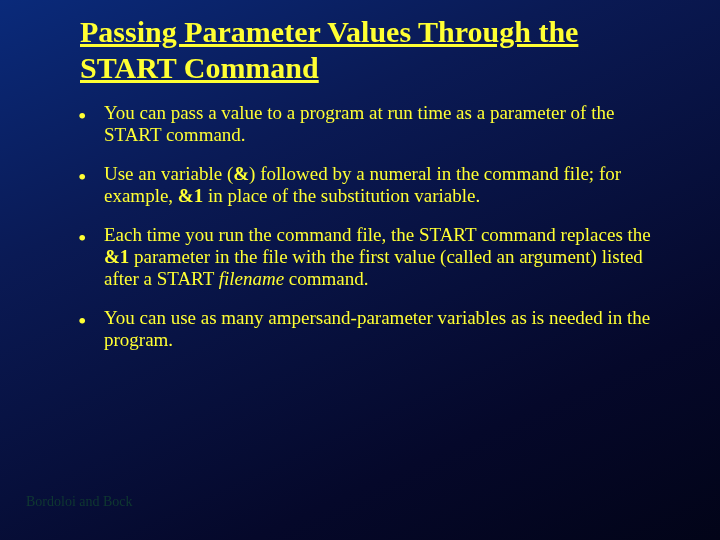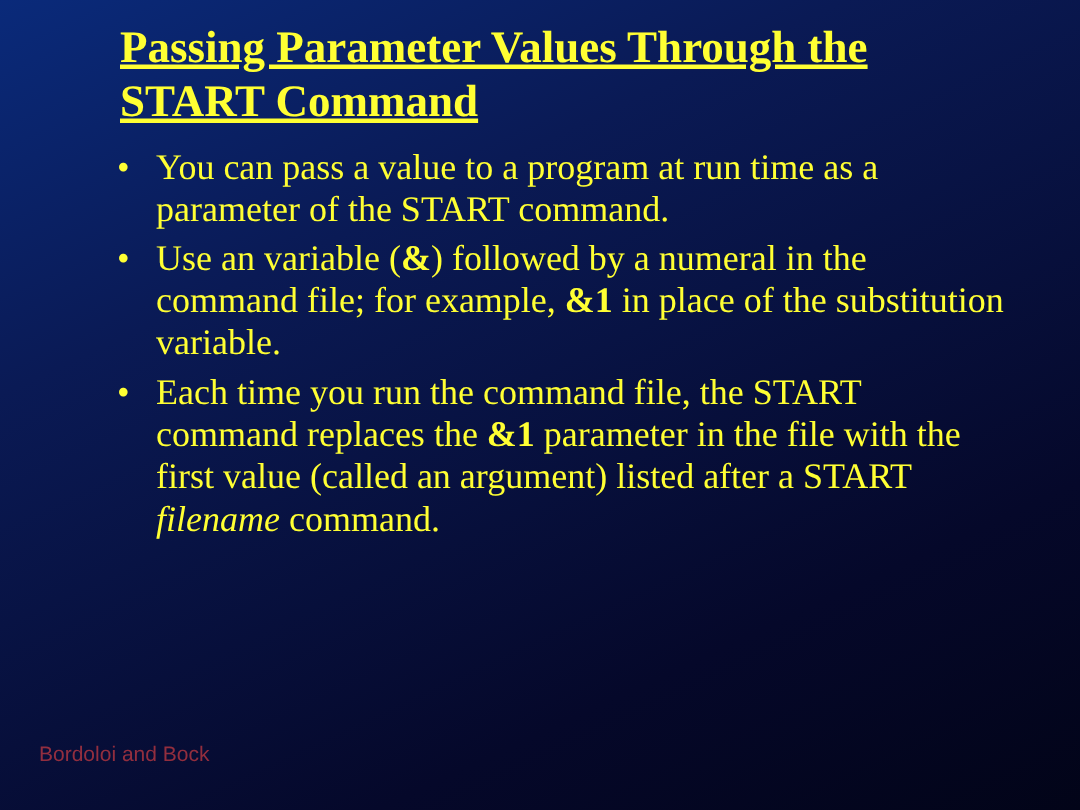--- a/index.html
+++ b/index.html
@@ -27,56 +27,60 @@
     margin: 0 0 12px 0;
     padding: 0 50px;
   }
   ul.bullets {
     list-style: none;
     margin: 0;
     padding: 0 20px 0 48px;
   }
   ul.bullets li {
     position: relative;
-    font-size: 24px;
+    font-size: 19px;
     line-height: 1.18;
     margin-bottom: 4px;
     padding-left: 26px;
+    margin-top: 16px;
   }
   ul.bullets li::before {
     content: "•";
     position: absolute;
     left: 0;
     top: 0;
     font-size: 24px;
   }
   .b { font-weight: bold; }
   .i { font-style: italic; }
   .footer {
     position: absolute;
     left: 26px;
     bottom: 30px;
-    font-family: Liberation Sans, sans-serif;
+    font-family: Liberation Serif, serif;
     font-size: 14px;
-    color: #ef4444;
+    color: #14532d;
     opacity: 0.6;
   }
 </style>
 </head>
 <body>
 
 <div class="slide">
   <h1 class="title">Passing Parameter Values Through the START Command</h1>
 
   <ul class="bullets">
     <li>
       <span>You can pass a value to a program at run time as a parameter of the START command.</span>
     </li>
     <li>
       <span>Use an variable (</span><span class="b">&amp;</span><span>) followed by a numeral in the command file; for example, </span><span class="b">&amp;1</span><span> in place of the substitution variable.</span>
     </li>
     <li>
       <span> Each time you run the command file, the START command replaces the </span><span class="b">&amp;1</span><span> parameter in the file with the first value (called an argument) listed after a START </span><span class="i">filename</span><span> command.</span>
     </li>
+    <li>
+      <span>You can use as many ampersand-parameter variables as is needed in the program.</span>
+    </li>
   </ul>
 </div>
 
 <div class="footer">Bordoloi and Bock</div>
 
 </body></html>

